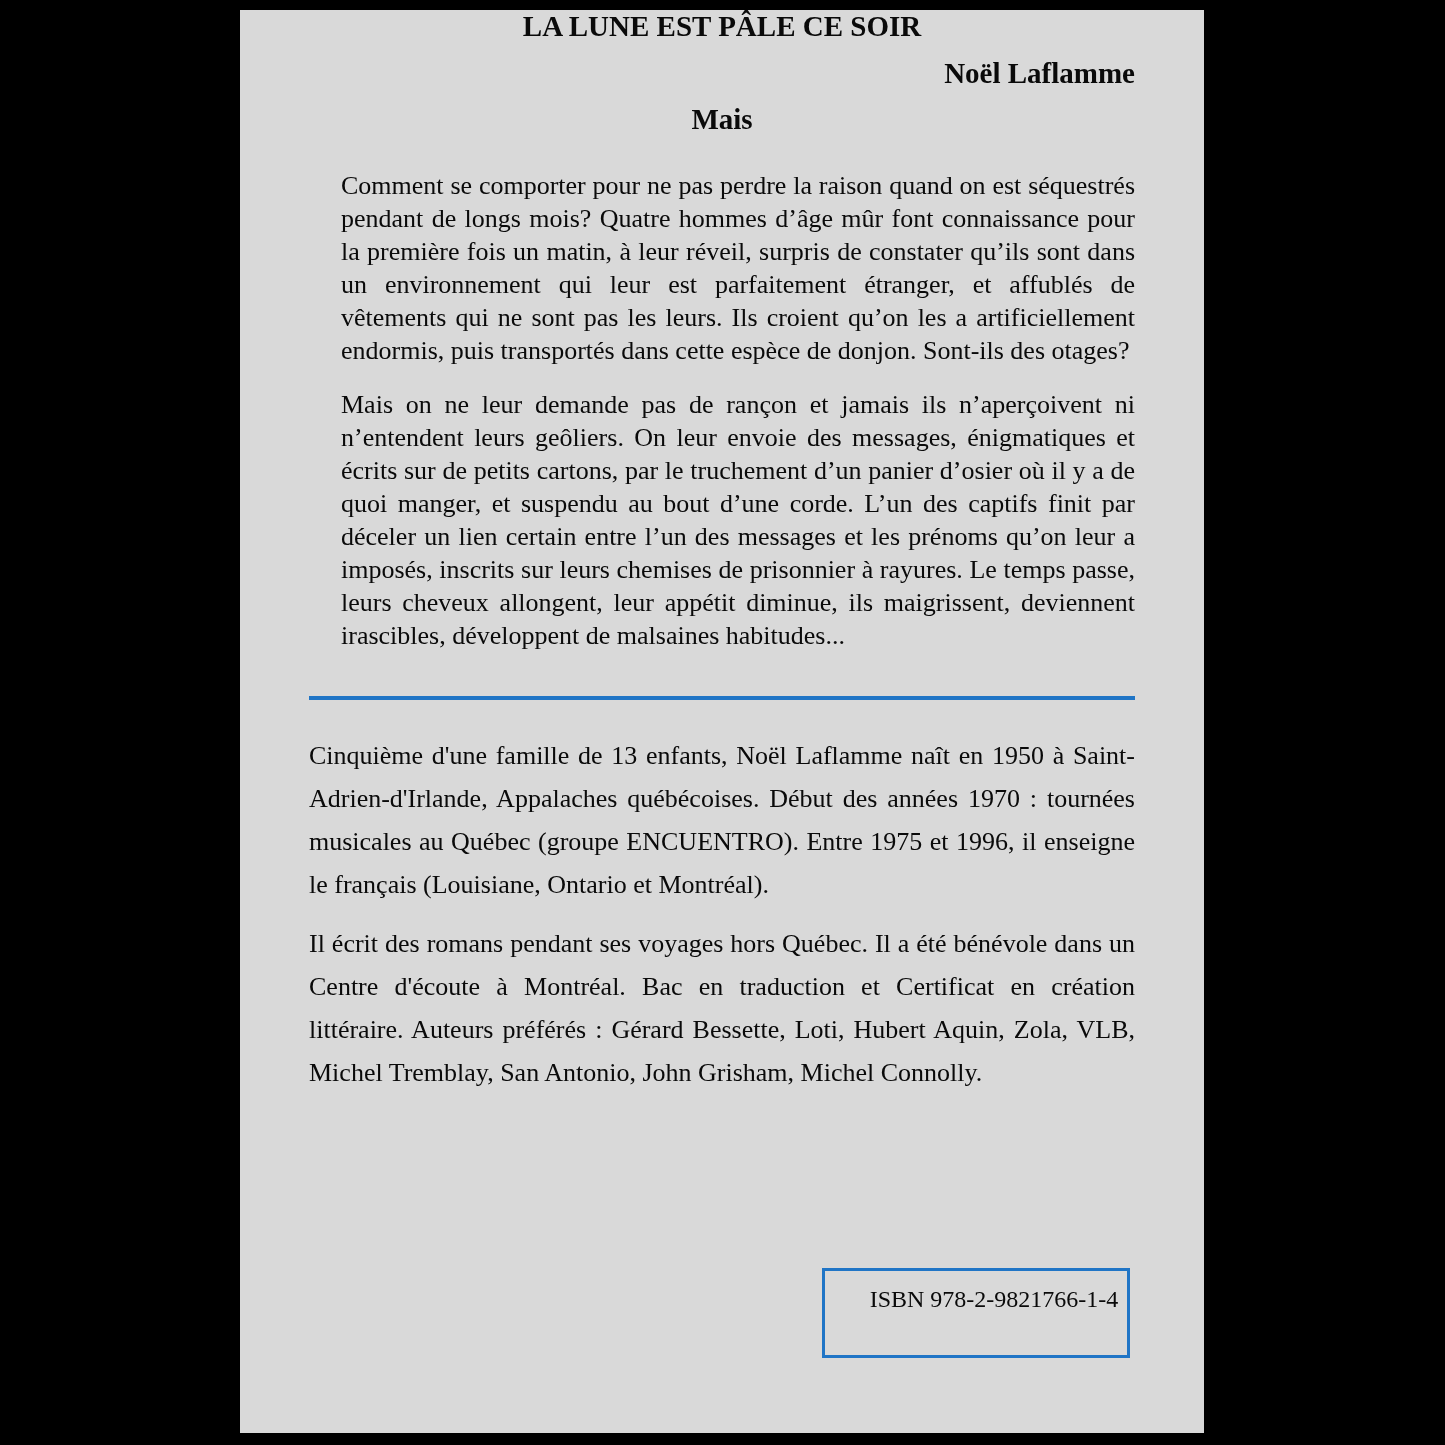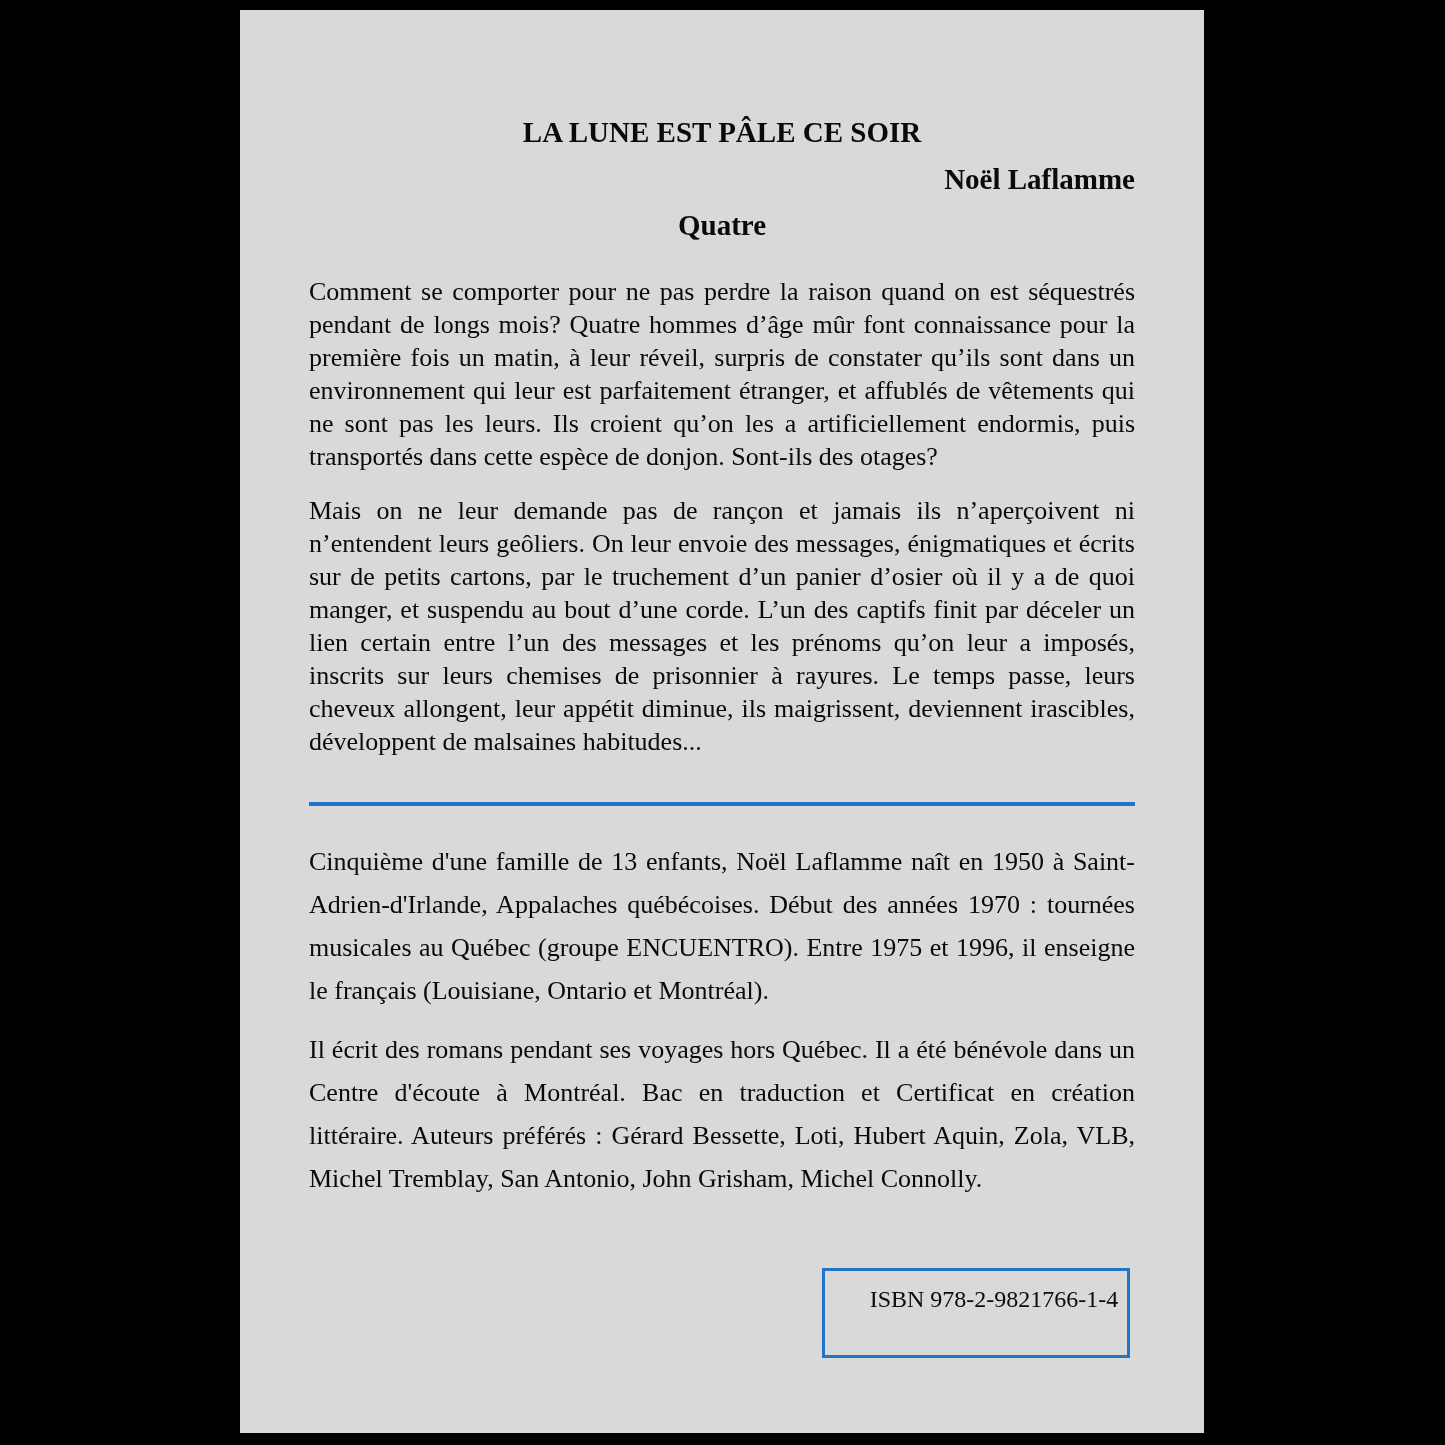--- a/index.html
+++ b/index.html
@@ -21,21 +21,20 @@
     left:240px;top:10px;
     width:964px;height:1423px;
     background:var(--page-bg);
     overflow:hidden;
   }
   .content{
     padding:0 69px;
   }
   .title{
     margin:0;
-    padding-top:106px;
     font-size:29px;
     line-height:32px;
     font-weight:bold;
     text-align:center;
   }
   .author{
     margin-top:15px;
     font-size:29px;
     line-height:32px;
     font-weight:bold;
@@ -46,20 +45,21 @@
     font-size:29px;
     line-height:32px;
     font-weight:bold;
     text-align:center;
   }
   p{margin:0;}
   .syn{
     font-size:26px;
     line-height:33px;
     text-align:justify;
+    margin-left:32px;
   }
   .syn.p1{margin-top:34px;}
   .syn.p2{margin-top:21px;}
   .divider{
     margin-top:44px;
     height:0;
     border-top:4px solid var(--accent);
   }
   .bio{
     font-size:26px;
@@ -80,21 +80,21 @@
   .isbn-box .line1{margin-top:14px;line-height:28px;}
   .isbn-box .line2{margin-top:14px;line-height:28px;padding-left:36px;}
 </style>
 </head>
 <body>
 
 <div class="page">
   <div class="content">
     <h1 class="title">LA LUNE EST PÂLE CE SOIR</h1>
     <div class="author">Noël Laflamme</div>
-    <div class="genre">Quatre</div>
+    <div class="genre">Mais</div>
     <p class="syn p1">Comment se comporter pour ne pas perdre la raison quand on est séquestrés pendant de longs mois? Quatre hommes d’âge mûr font connaissance pour la première fois un matin, à leur réveil, surpris de constater qu’ils sont dans un environnement qui leur est parfaitement étranger, et affublés de vêtements qui ne sont pas les leurs. Ils croient qu’on les a artificiellement endormis, puis transportés dans cette espèce de donjon. Sont-ils des otages?</p>
     <p class="syn p2">Mais on ne leur demande pas de rançon et jamais ils n’aperçoivent ni n’entendent leurs geôliers. On leur envoie des messages, énigmatiques et écrits sur de petits cartons, par le truchement d’un panier d’osier où il y a de quoi manger, et suspendu au bout d’une corde. L’un des captifs finit par déceler un lien certain entre l’un des messages et les prénoms qu’on leur a imposés, inscrits sur leurs chemises de prisonnier à rayures. Le temps passe, leurs cheveux allongent, leur appétit diminue, ils maigrissent, deviennent irascibles, développent de malsaines habitudes...</p>
     <div class="divider"></div>
     <p class="bio p1">Cinquième d'une famille de 13 enfants, Noël Laflamme naît en 1950 à Saint-Adrien-d'Irlande, Appalaches québécoises. Début des années 1970 : tournées musicales au Québec (groupe ENCUENTRO). Entre 1975 et 1996, il enseigne le français (Louisiane, Ontario et Montréal).</p>
     <p class="bio p2">Il écrit des romans pendant ses voyages hors Québec. Il a été bénévole dans un Centre d'écoute à Montréal. Bac en traduction et Certificat en création littéraire. Auteurs préférés : Gérard Bessette, Loti, Hubert Aquin, Zola, VLB, Michel Tremblay, San Antonio, John Grisham, Michel Connolly.</p>
   </div>
 
   <div class="isbn-box">
     <div class="line2">ISBN 978-2-9821766-1-4</div>
   </div>

